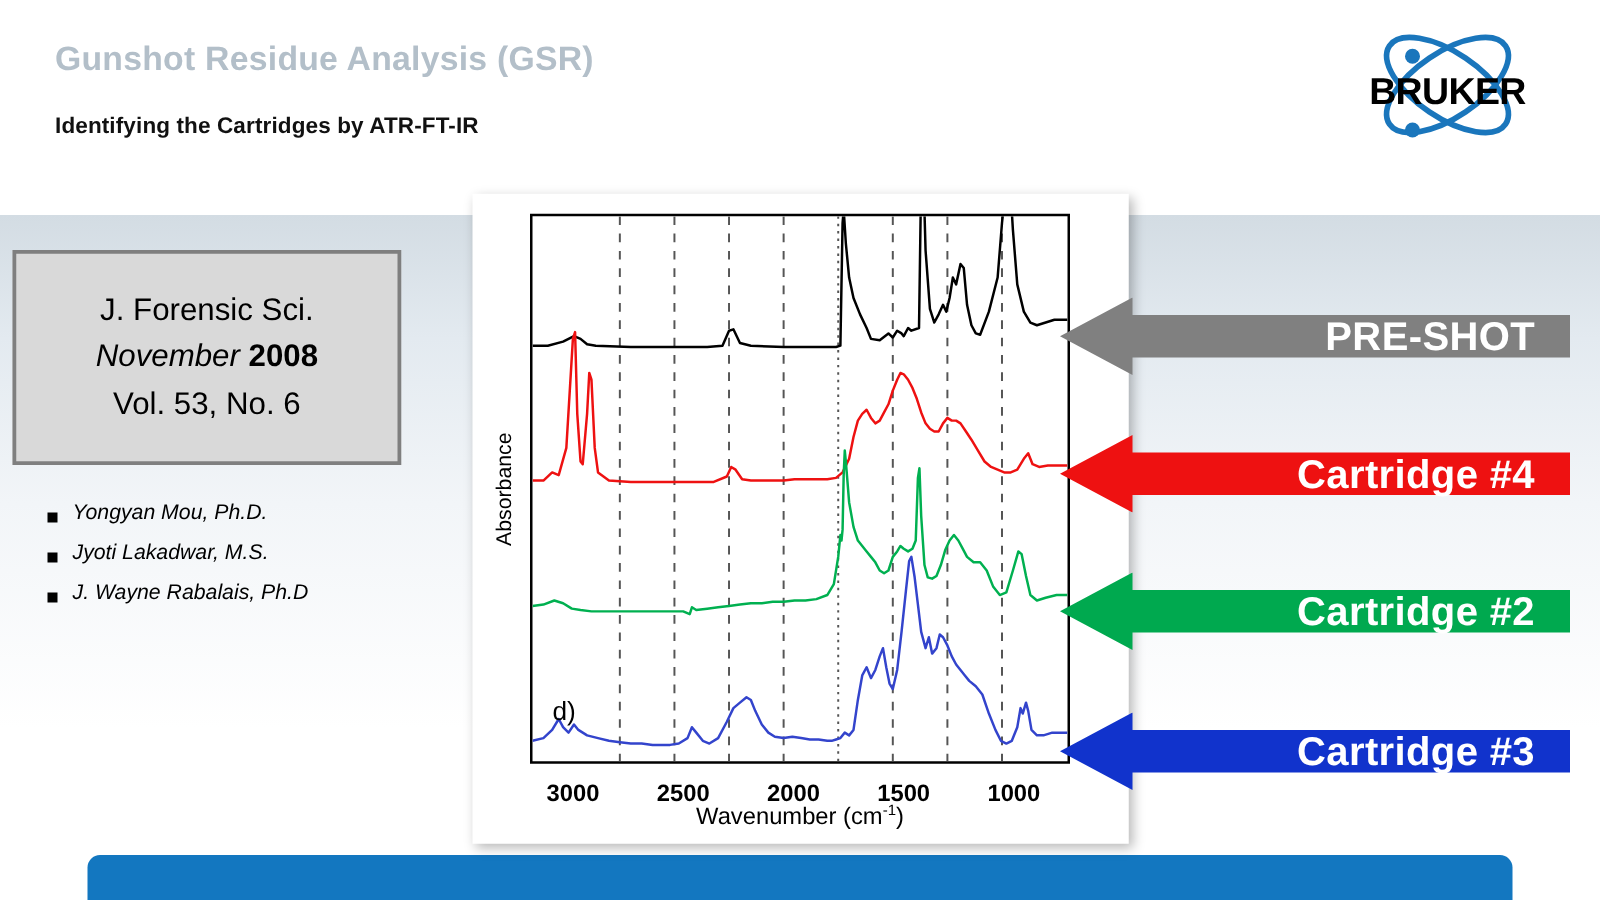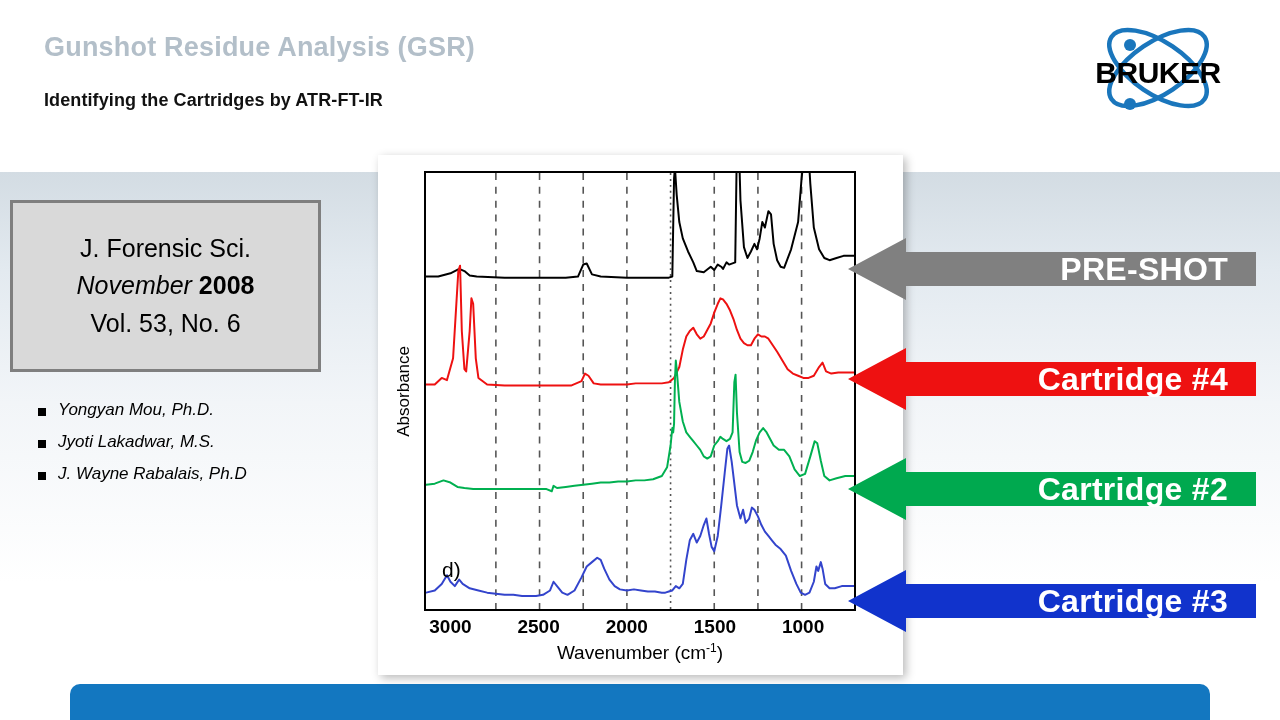--- a/index.html
+++ b/index.html
@@ -41,21 +41,21 @@
     background:#d9d9d9;border:3px solid #7f7f7f;
     display:flex;flex-direction:column;align-items:center;justify-content:center;
     gap:6px;box-sizing:border-box;
   }
   .journal-line{font-size:25px;color:#000;text-align:center;line-height:1.25;}
   .journal-line .it{font-style:italic;}
   .journal-line .bd{font-weight:bold;}
 
   
   .authors{position:absolute;left:38px;top:400px;width:320px;}
-  .author-item{display:flex;align-items:flex-start;margin-bottom:12px;}
+  .author-item{display:flex;align-items:center;margin-bottom:12px;}
   .bullet{
     width:8px;height:8px;background:#000;margin-right:12px;margin-top:8px;flex:0 0 auto;
   }
   .author-name{font-size:17px;font-style:italic;color:#000;}
 
   
   .figure-card{
     position:absolute;left:378px;top:155px;width:525px;height:520px;
     background:#fff;box-shadow:3px 3px 9px rgba(0,0,0,.28);
   }
@@ -74,22 +74,22 @@
     transform:translateX(-34px);
   }
   .ylabel span{
     writing-mode:vertical-rl;transform:rotate(180deg);
     font-size:17px;color:#000;white-space:nowrap;
   }
   .xticks{
     position:absolute;left:46px;top:458px;width:432px;height:26px;
   }
   .xtick{
-    position:absolute;top:3px;transform:translateX(-50%);
-    font-size:19px;font-weight:bold;color:#000;
+    position:absolute;top:12px;transform:translateX(-50%);
+    font-size:19px;font-weight:bold;color:#000;margin-left:8px;
   }
   .xlabel{
     position:absolute;left:46px;top:486px;width:432px;text-align:center;
     font-size:19px;color:#000;
   }
   .xlabel sup{font-size:12px;}
 
   
   .callout{position:absolute;height:62px;display:block;}
   .callout svg{position:absolute;left:0;top:0;width:100%;height:100%;}

